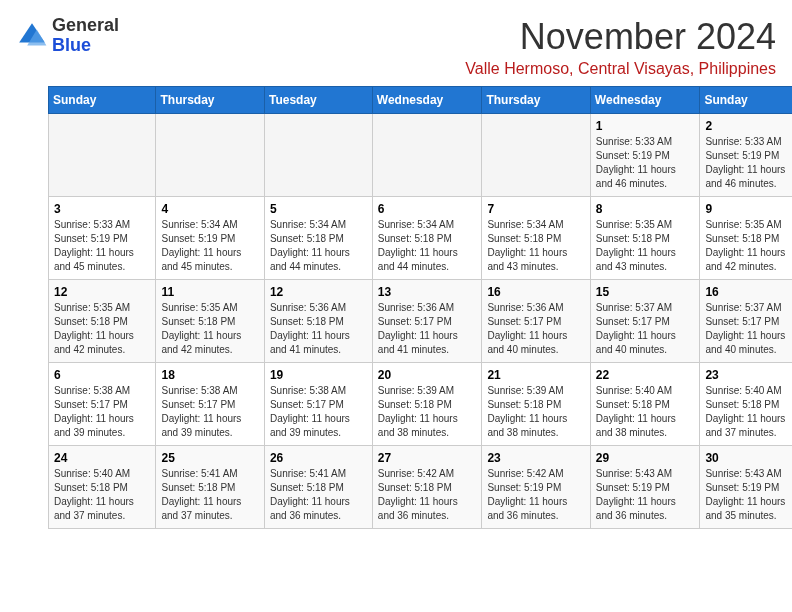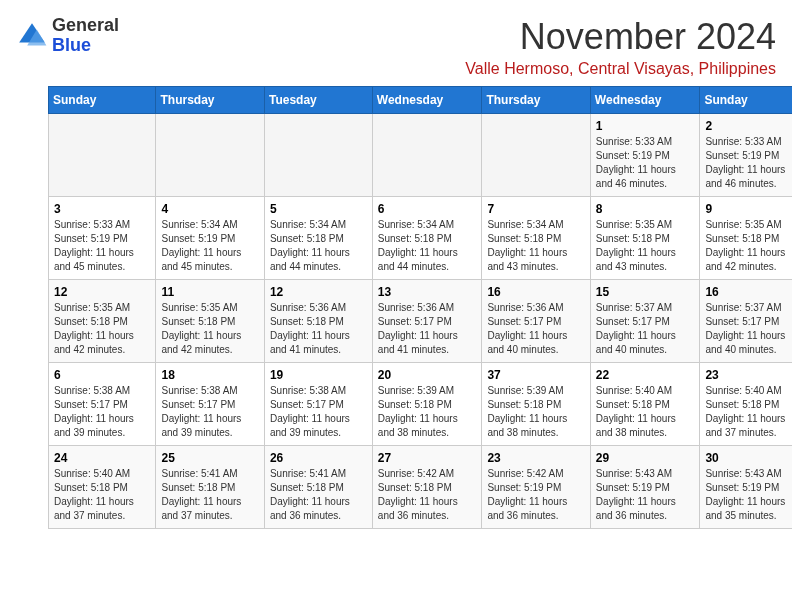--- a/index.html
+++ b/index.html
@@ -269,21 +269,21 @@
 and 39 minutes.</div>
         </td>
         <td>
           <span class="day-num">20</span>
           <div class="day-info" style="white-space: pre-line;">Sunrise: 5:39 AM
 Sunset: 5:18 PM
 Daylight: 11 hours
 and 38 minutes.</div>
         </td>
         <td>
-          <span class="day-num">37</span>
+          <span class="day-num">21</span>
           <div class="day-info" style="white-space: pre-line;">Sunrise: 5:39 AM
 Sunset: 5:18 PM
 Daylight: 11 hours
 and 38 minutes.</div>
         </td>
         <td>
           <span class="day-num">22</span>
           <div class="day-info" style="white-space: pre-line;">Sunrise: 5:40 AM
 Sunset: 5:18 PM
 Daylight: 11 hours

